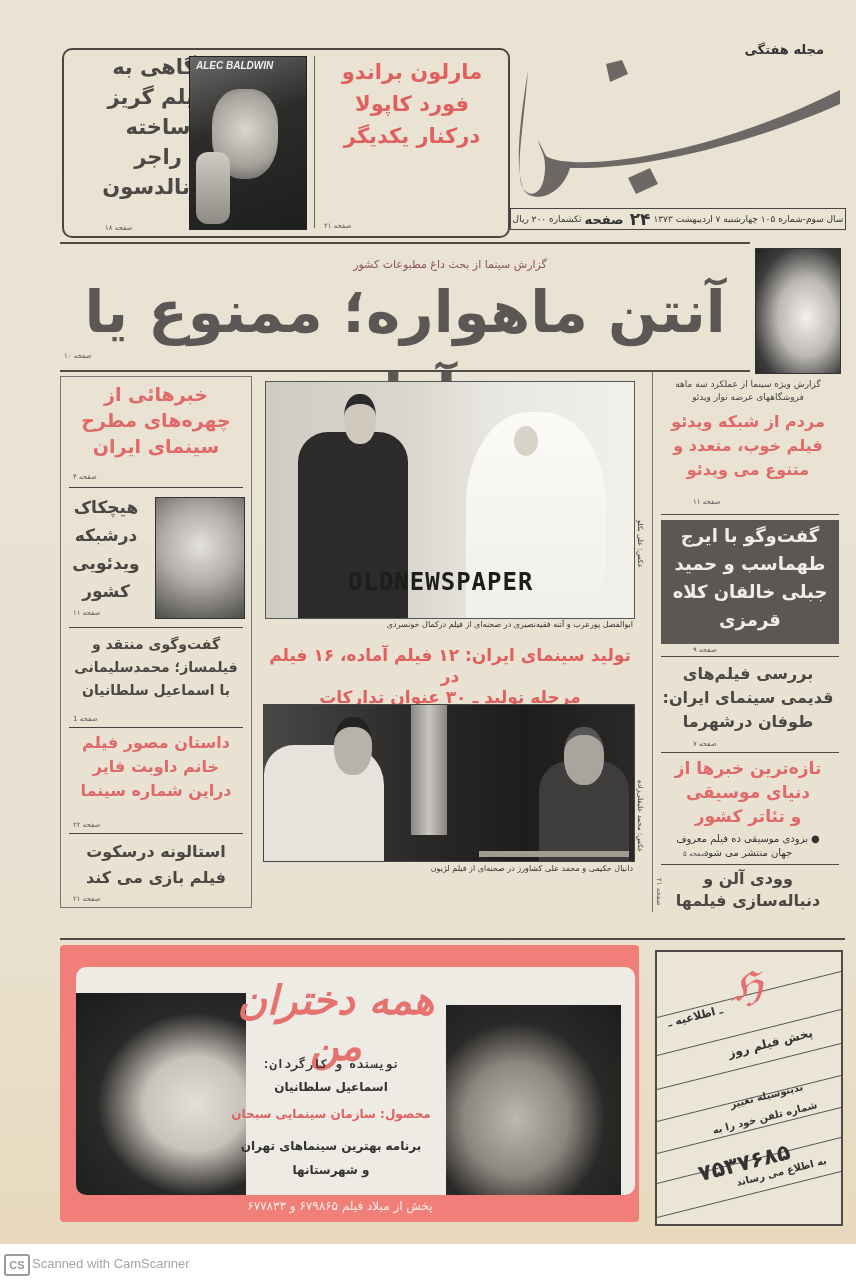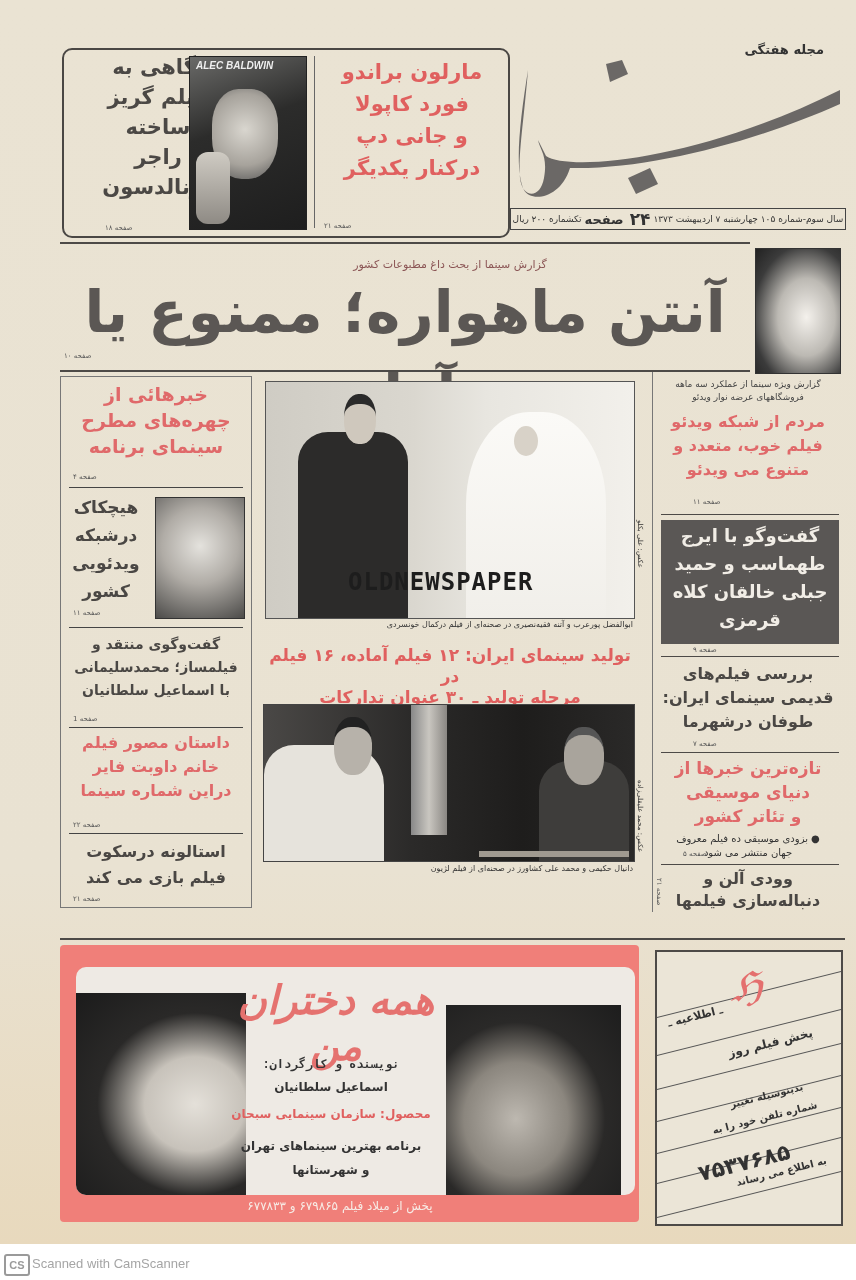--- a/index.html
+++ b/index.html
@@ -149,41 +149,40 @@
     <div class="tb-photo">
       <div class="face"></div>
       <div class="hand"></div>
       <div class="label">ALEC BALDWIN</div>
     </div>
     <div class="tb-divider"></div>
     <div class="tb-right rtl">
       <div class="head">
         <div>مارلون براندو</div>
         <div>فورد کاپولا</div>
-        <div>و جانی دپ</div>
         <div>درکنار یکدیگر</div>
       </div>
       <span class="pgref" style="left:6px; top:172px;">صفحه ۲۱</span>
     </div>
   </div>
 
   <div class="hr" style="left:60px; top:242px; width:690px;"></div>
 
   <div class="kicker">گزارش سینما از بحث داغ مطبوعات کشور</div>
   <div class="headline">آنتن ماهواره؛ ممنوع یا آزاد</div>
   <span class="pgref" style="left:64px; top:352px;">صفحه ۱۰</span>
   <div class="dish-photo"></div>
 
   <div class="hr" style="left:60px; top:370px; width:690px;"></div>
 
   <div class="lcol">
     <div class="item rtl red bold" style="top:4px; font-size:19px; line-height:26px;">
       <div>خبرهائی از</div>
       <div>چهره‌های مطرح</div>
-      <div>سینمای برنامه</div>
+      <div>سینمای ایران</div>
     </div>
     <span class="pgref" style="left:12px; top:96px;">صفحه ۴</span>
     <div class="sep" style="top:110px;"></div>
 
     <div class="item rtl dark bold" style="top:116px; left:0; width:90px; font-size:17px; line-height:28px;">
       <div>هیچکاک</div>
       <div>درشبکه</div>
       <div>ویدئویی</div>
       <div>کشور</div>
     </div>

